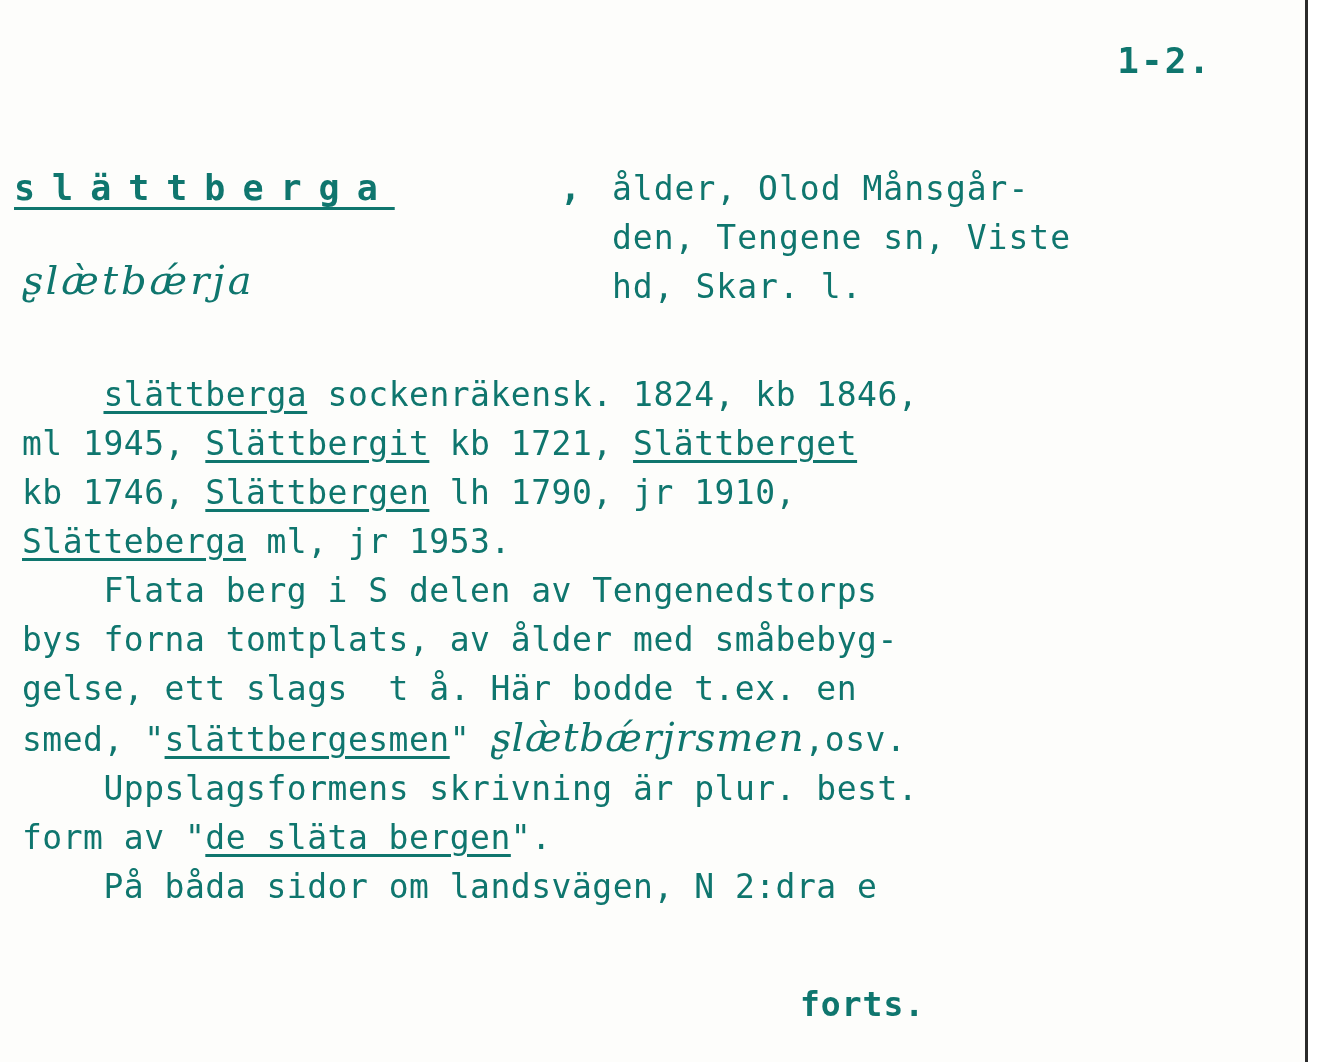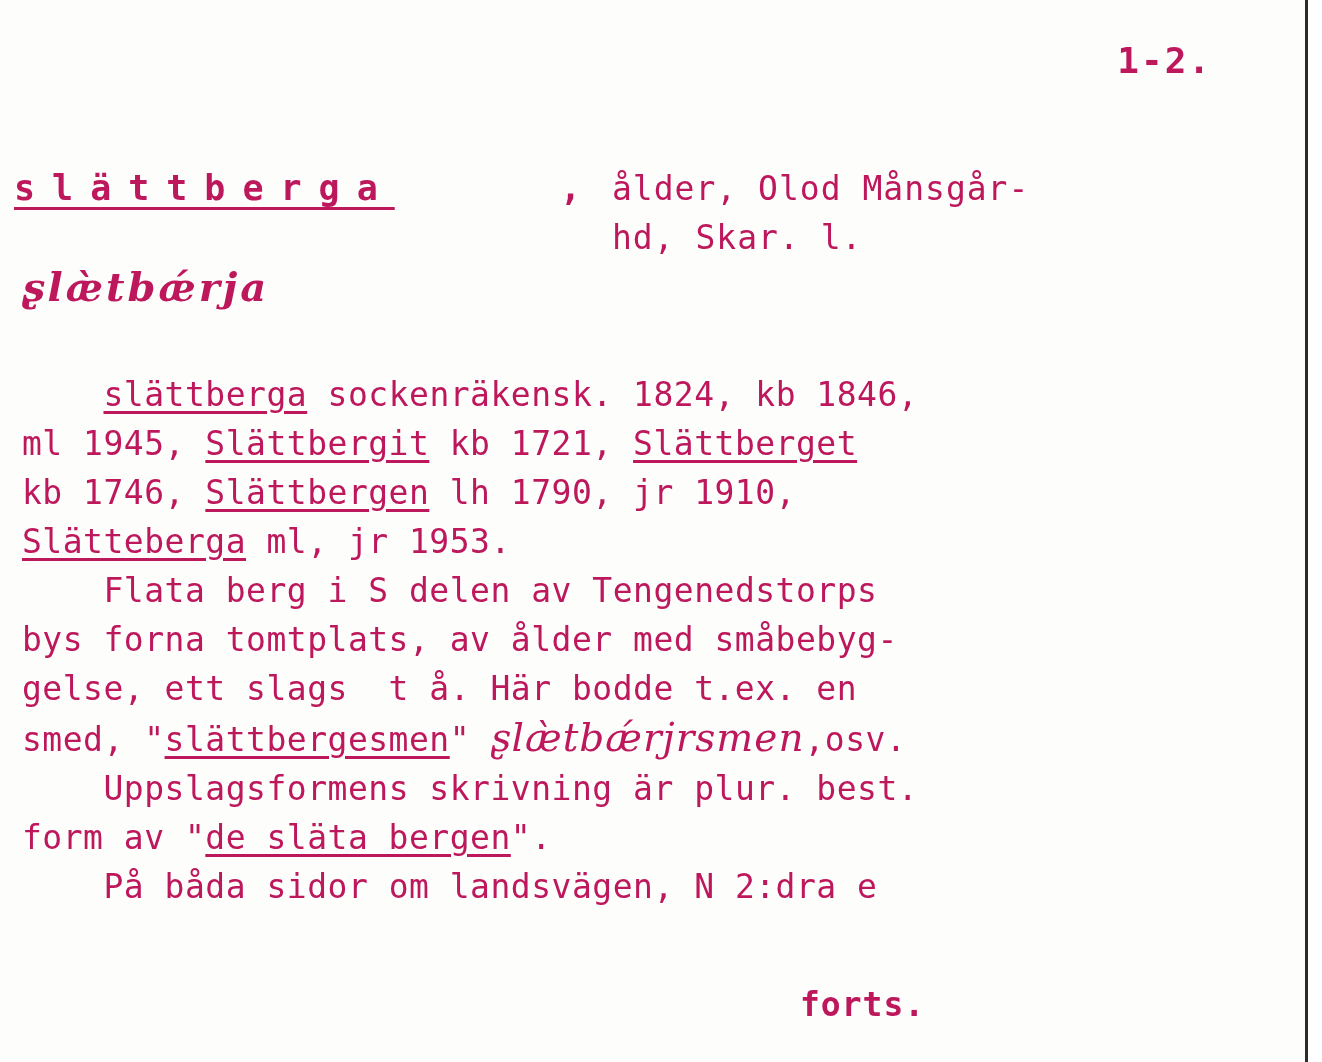--- a/index.html
+++ b/index.html
@@ -7,21 +7,21 @@
     padding: 0;
     background: #ffffff;
   }
   .page {
     position: relative;
     width: 1322px;
     height: 1062px;
     background: #fdfdfb;
     overflow: hidden;
     font-family: "DejaVu Sans Mono", "Liberation Mono", monospace;
-    color: #be185d;
+    color: #0f766e;
   }
   
   .card-edge {
     position: absolute;
     top: 0;
     right: 14px;
     width: 3px;
     height: 1062px;
     background: #2b2b2b;
   }
@@ -55,28 +55,27 @@
   }
   .headword-comma {
     position: absolute;
     top: 168px;
     left: 560px;
     font-size: 35px;
     font-weight: 700;
   }
   .phonetic {
     position: absolute;
-    top: 263px;
+    top: 257px;
     left: 22px;
     font-family: "DejaVu Serif", serif;
     font-style: italic;
     font-size: 40px;
     letter-spacing: 3px;
     white-space: nowrap;
-    font-weight: bold;
   }
   .headnote {
     position: absolute;
     top: 164px;
     left: 612px;
     font-size: 33px;
     line-height: 49px;
     letter-spacing: 1px;
     white-space: pre;
   }
@@ -119,19 +118,19 @@
   <div class="card-edge"></div>
   <div class="card-edge-2"></div>
 
   <div class="page-number">1-2.</div>
 
   <div class="headword">slättberga</div>
   <div class="headword-comma">,</div>
 
   <div class="phonetic">ʂlæ̀tbǽrja</div>
 
-  <div class="headnote"><span class="line">ålder, Olod Månsgår-</span><span class="line">hd, Skar. l.</span></div>
+  <div class="headnote"><span class="line">ålder, Olod Månsgår-</span><span class="line">den, Tengene sn, Viste</span><span class="line">hd, Skar. l.</span></div>
 
   <div class="body"><div><div class="line"><span>    </span><span class="u">slättberga</span><span> sockenräkensk. 1824, kb 1846,</span></div><div class="line"><span>ml 1945, </span><span class="u">Slättbergit</span><span> kb 1721, </span><span class="u">Slättberget</span></div><div class="line"><span>kb 1746, </span><span class="u">Slättbergen</span><span> lh 1790, jr 1910,</span></div><div class="line"><span class="u">Slätteberga</span><span> ml, jr 1953.</span></div></div><div><div class="line"><span>    Flata berg i S delen av Tengenedstorps</span></div><div class="line"><span>bys forna tomtplats, av ålder med småbebyg-</span></div><div class="line"><span>gelse, ett slags  t å. Här bodde t.ex. en</span></div><div class="line"><span>smed, "</span><span class="u">slättbergesmen</span><span>" </span><span class="hand">ʂlæ̀tbǽrjrsmen</span><span>,osv.</span></div></div><div><div class="line"><span>    Uppslagsformens skrivning är plur. best.</span></div><div class="line"><span>form av "</span><span class="u">de släta bergen</span><span>".</span></div></div><div><div class="line"><span>    På båda sidor om landsvägen, N 2:dra e</span></div></div></div>
 
   <div class="forts">forts.</div>
 
 </div>
 
 </body></html>

